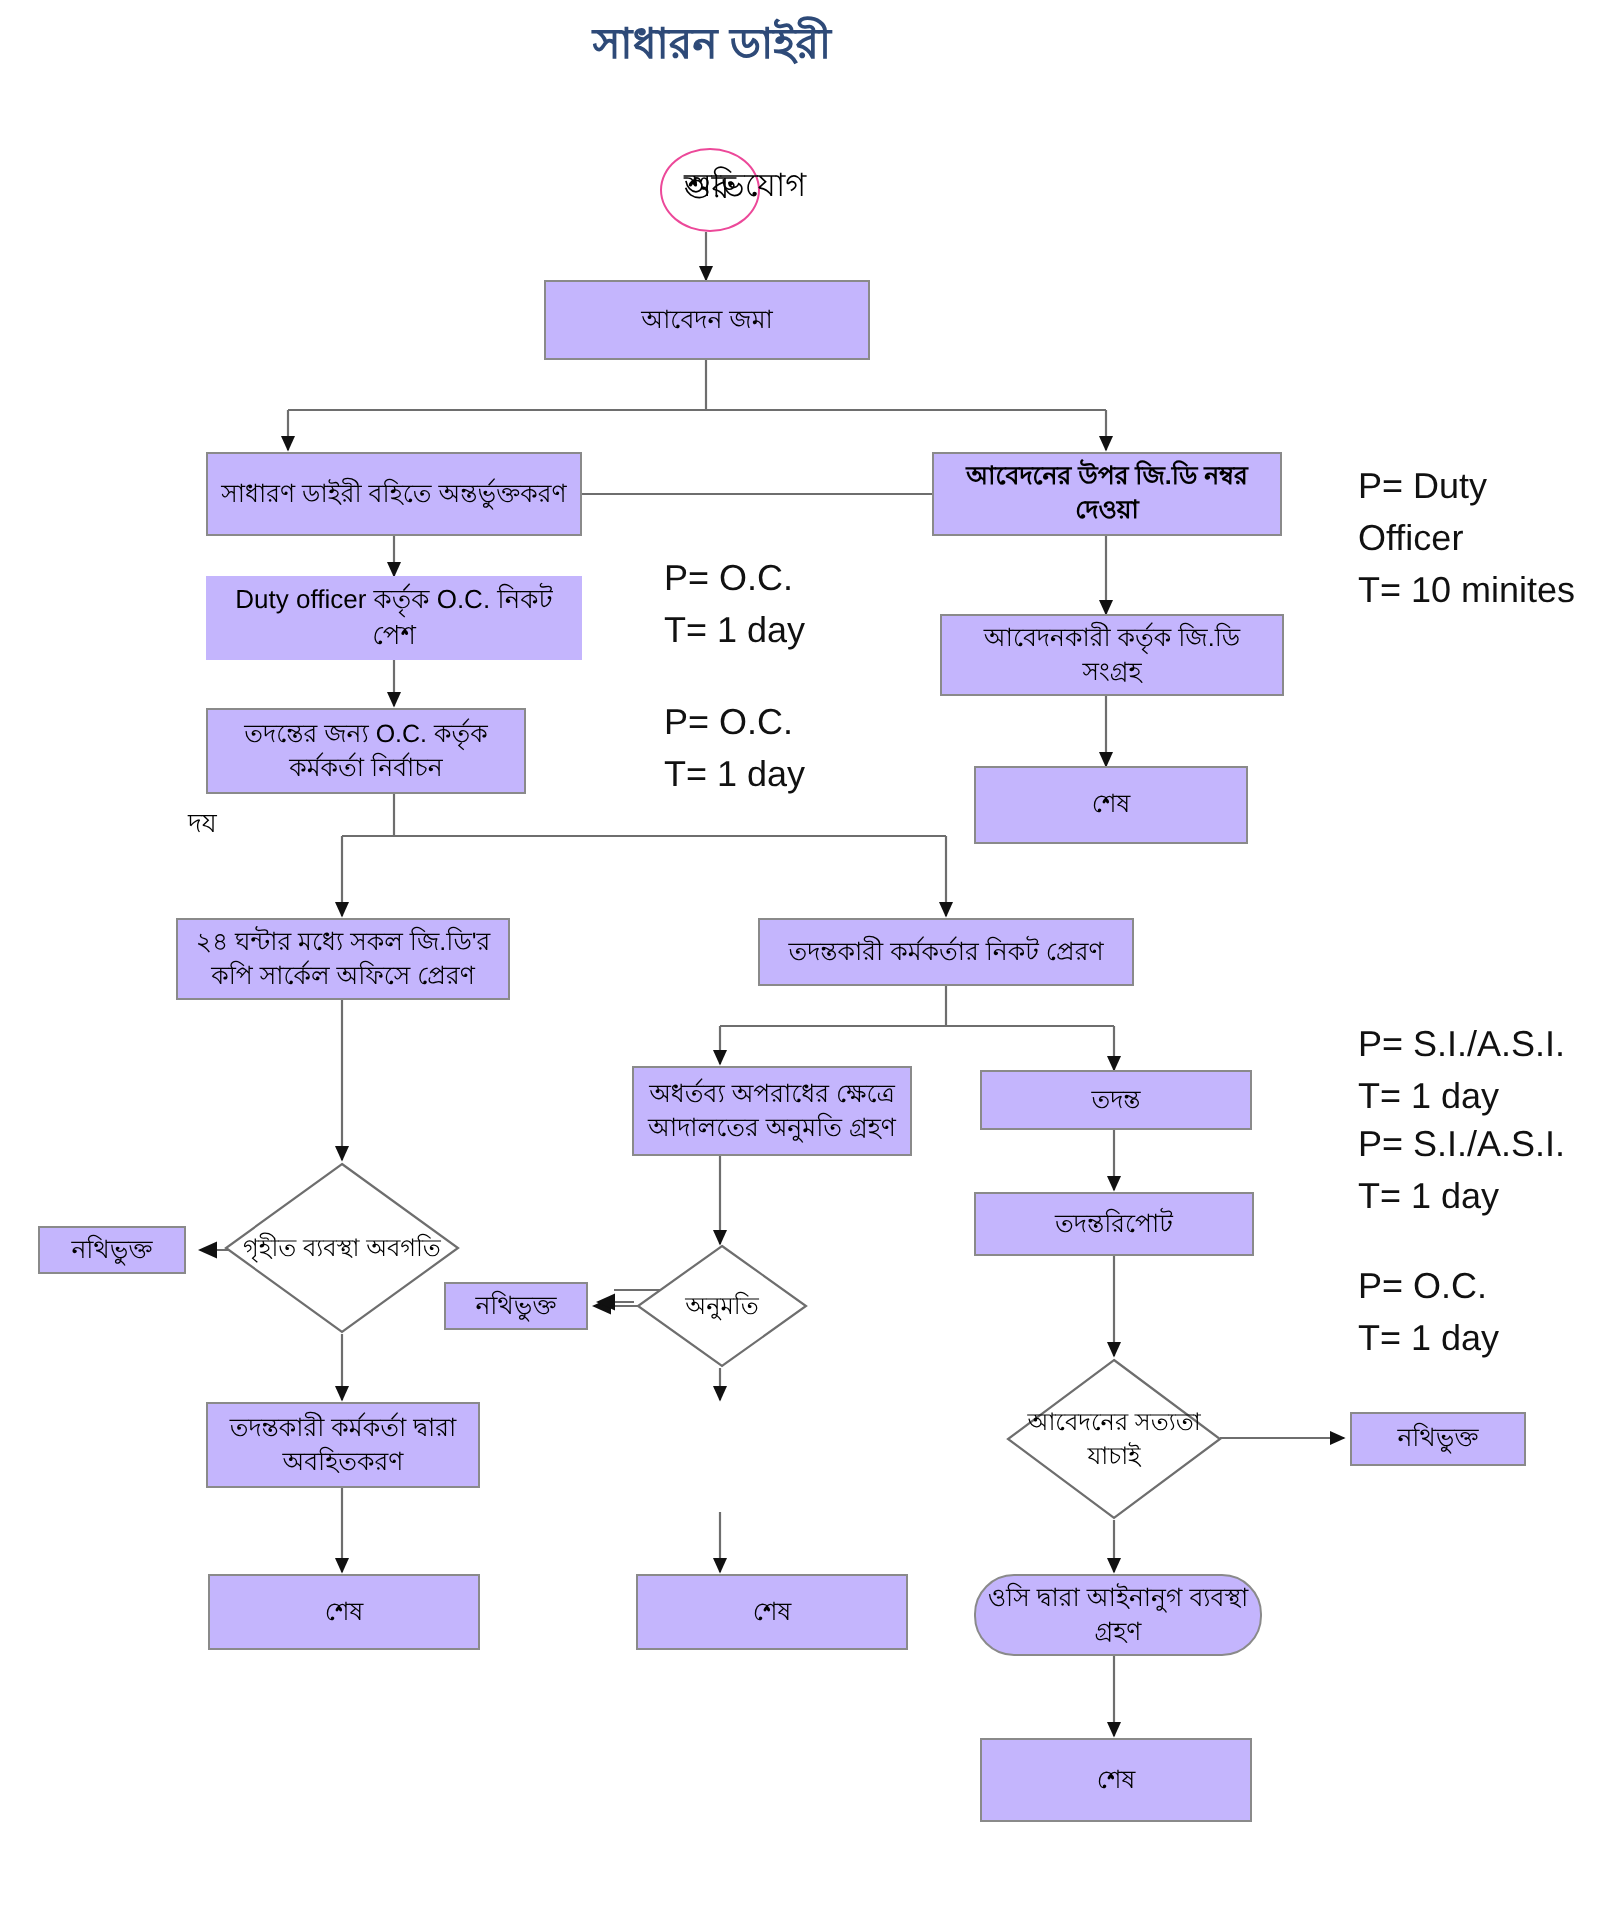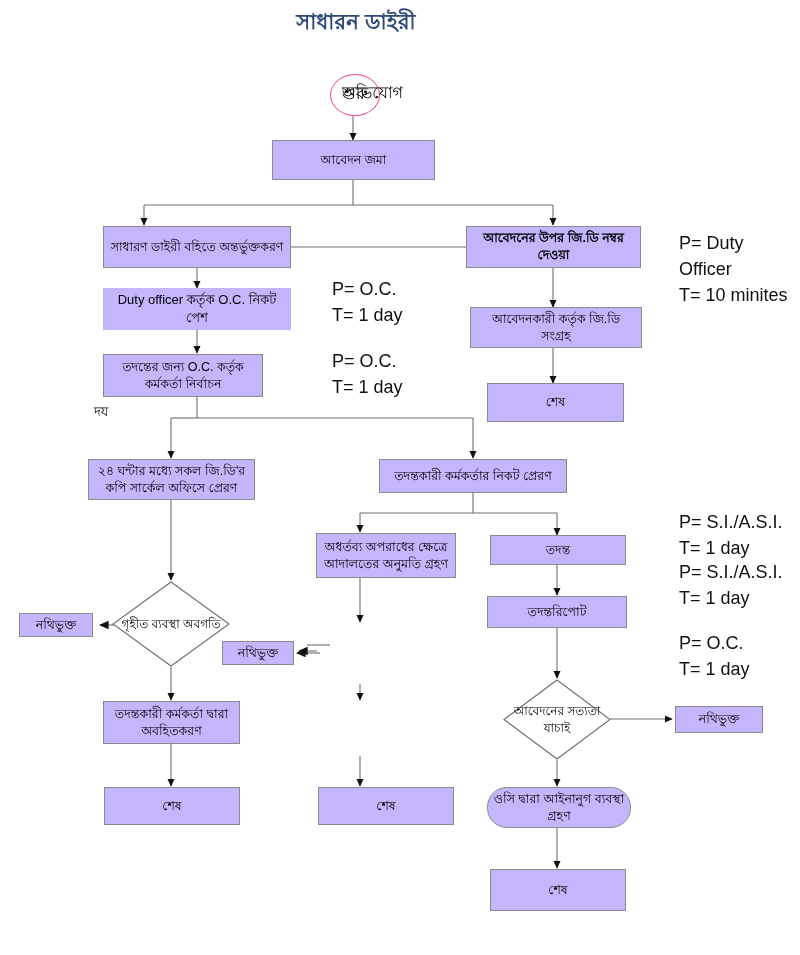--- a/index.html
+++ b/index.html
@@ -254,20 +254,26 @@
     <span>তদন্তরিপোট</span>
   </div>
 
   <div class="diamond-wrap" style="left:112px; top:581px; width:118px; height:86px;">
     <svg class="dia-shape" viewBox="0 0 118 86">
       <polygon points="59,1 117,43 59,85 1,43" fill="#ffffff" stroke="#6e6e6e" stroke-width="1.1"></polygon>
     </svg>
     <div class="dia-label">গৃহীত ব্যবস্থা অবগতি</div>
   </div>
 
+  <div class="diamond-wrap" style="left:318px; top:622px; width:86px; height:62px;">
+    <svg class="dia-shape" viewBox="0 0 86 62">
+      <polygon points="43,1 85,31 43,61 1,31" fill="#ffffff" stroke="#6e6e6e" stroke-width="1.1"></polygon>
+    </svg>
+    <div class="dia-label">অনুমতি</div>
+  </div>
 
   <div class="diamond-wrap" style="left:503px; top:679px; width:108px; height:81px;">
     <svg class="dia-shape" viewBox="0 0 108 81">
       <polygon points="54,1 107,40.5 54,80 1,40.5" fill="#ffffff" stroke="#6e6e6e" stroke-width="1.1"></polygon>
     </svg>
     <div class="dia-label">আবেদনের সত্যতা যাচাই</div>
   </div>
 
   <div class="node box" style="left:19px; top:613px; width:74px; height:24px;">
     <span>নথিভুক্ত</span>

